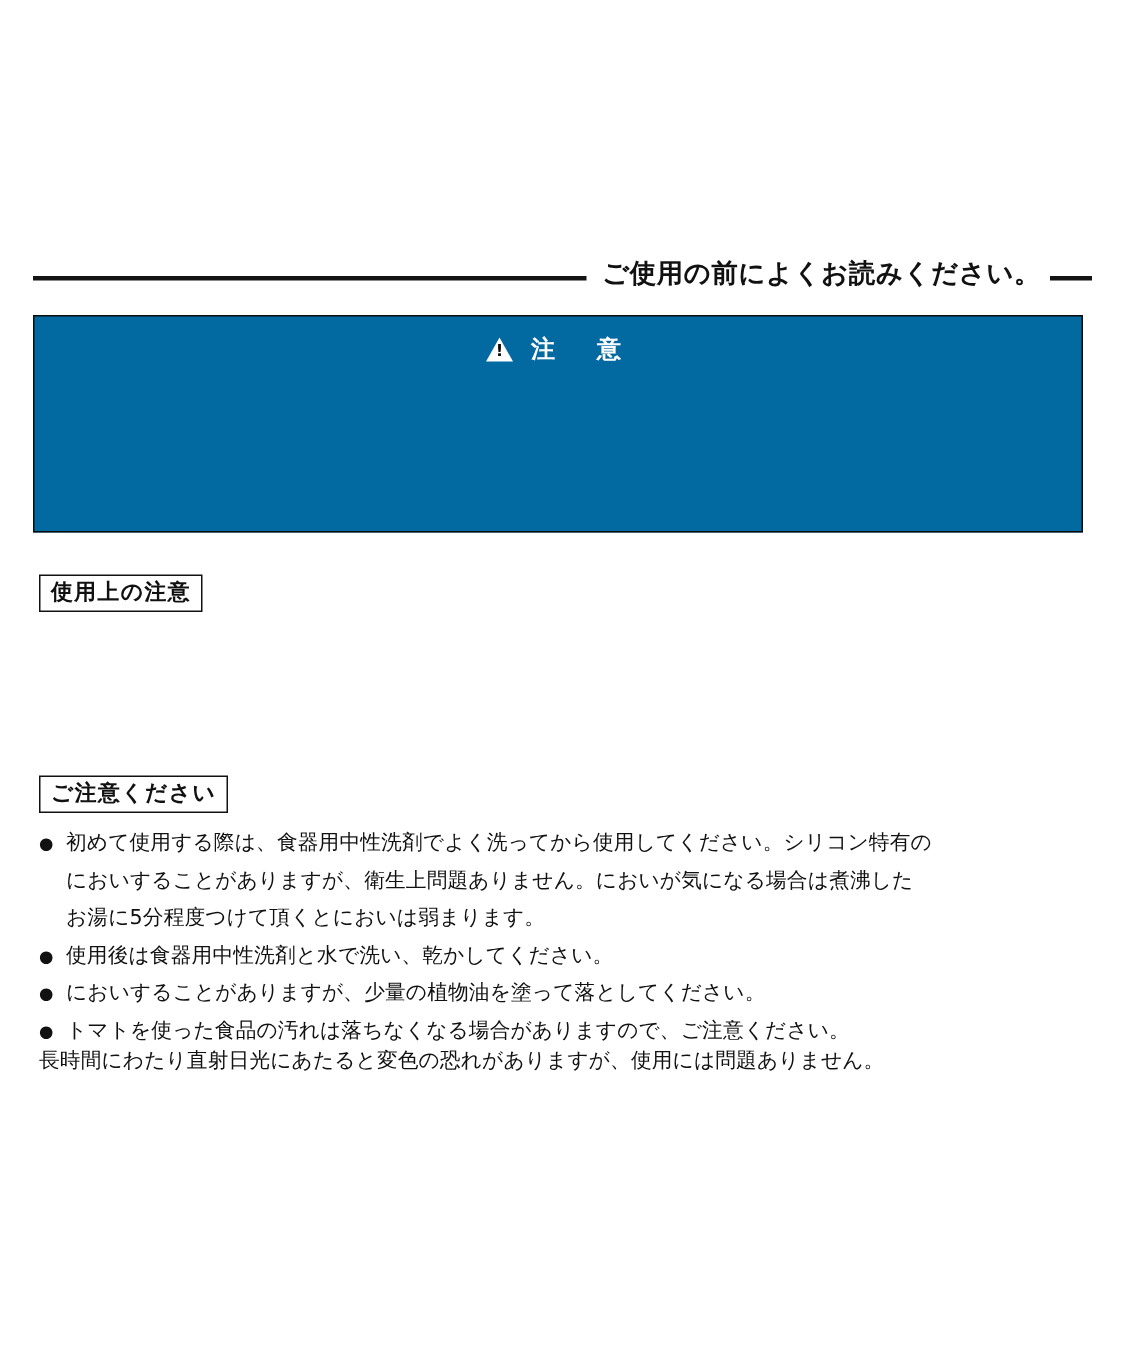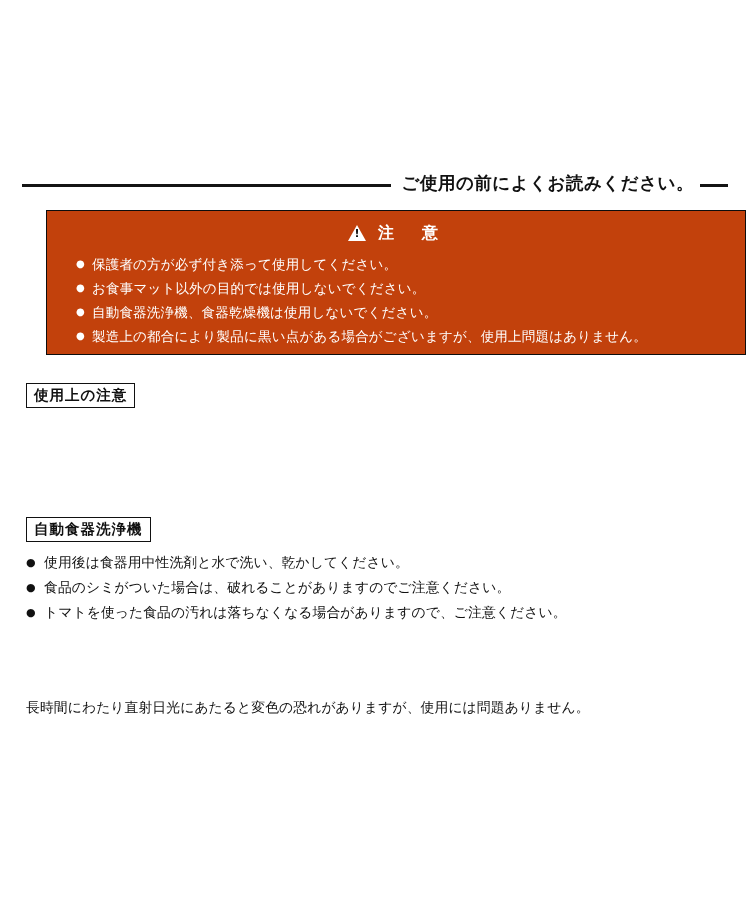--- a/index.html
+++ b/index.html
@@ -54,26 +54,25 @@
     white-space: nowrap;
   }
 
   
   .caution-box {
     position: absolute;
     left: 22px;
     top: 210px;
     width: 700px;
     height: 145px;
-    background: #c2410c;
+    background: #0369a1;
     color: #ffffff;
     box-sizing: border-box;
     padding: 8px 0 0 0;
     box-shadow: inset 0 0 0 1px #0d0d0d;
-    margin-left: 24px;
   }
   .caution-title {
     display: flex;
     align-items: center;
     justify-content: center;
     gap: 10px;
     font-size: 16px;
     font-weight: 700;
     letter-spacing: 6px;
     height: 30px;
@@ -191,36 +190,35 @@
   <div class="header">
     <div class="header-rule"></div>
     <div class="header-title">ご使用の前によくお読みください。</div>
   </div>
 
   <div class="caution-box">
     <div class="caution-title">
       <span class="warn-tri"></span>
       <span>注　意</span>
     </div>
-    <ul class="caution-list">
-      <li>保護者の方が必ず付き添って使用してください。</li>
-      <li>お食事マット以外の目的では使用しないでください。</li>
-      <li>自動食器洗浄機、食器乾燥機は使用しないでください。</li>
-      <li>製造上の都合により製品に黒い点がある場合がございますが、使用上問題はありません。</li>
-    </ul>
   </div>
 
   <div class="section" id="sec-usage">
     <div class="section-heading">使用上の注意</div>
   </div>
 
   <div class="section" id="sec-care">
-    <div class="section-heading">自動食器洗浄機</div>
+    <div class="section-heading">ご注意ください</div>
     <ul class="bullets">
+      <li>
+        <span class="cont">初めて使用する際は、食器用中性洗剤でよく洗ってから使用してください。シリコン特有の</span>
+        <span class="cont">においすることがありますが、衛生上問題ありません。においが気になる場合は煮沸した</span>
+        <span class="cont">お湯に5分程度つけて頂くとにおいは弱まります。</span>
+      </li>
       <li>使用後は食器用中性洗剤と水で洗い、乾かしてください。</li>
-      <li>食品のシミがついた場合は、破れることがありますのでご注意ください。</li>
+      <li>においすることがありますが、少量の植物油を塗って落としてください。</li>
       <li>トマトを使った食品の汚れは落ちなくなる場合がありますので、ご注意ください。</li>
     </ul>
   </div>
 
   <div class="plain-line">長時間にわたり直射日光にあたると変色の恐れがありますが、使用には問題ありません。</div>
 
 </div>
 
 </body></html>

